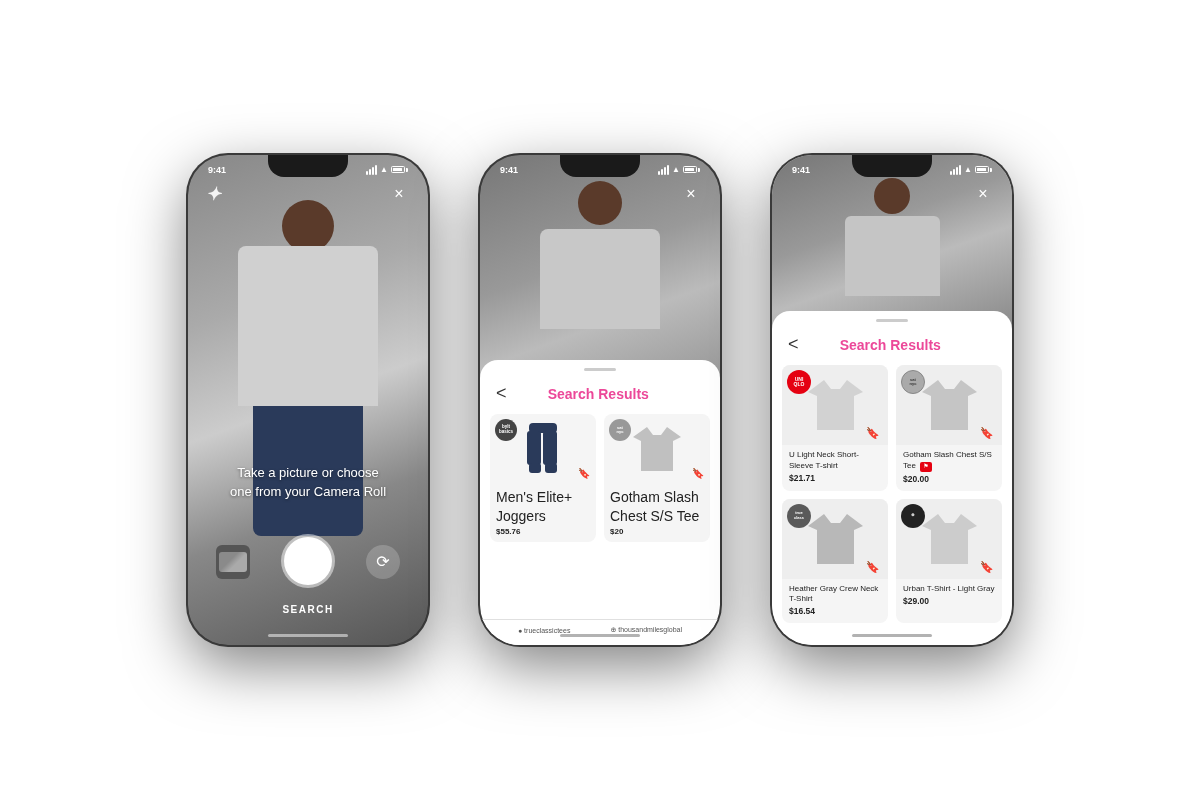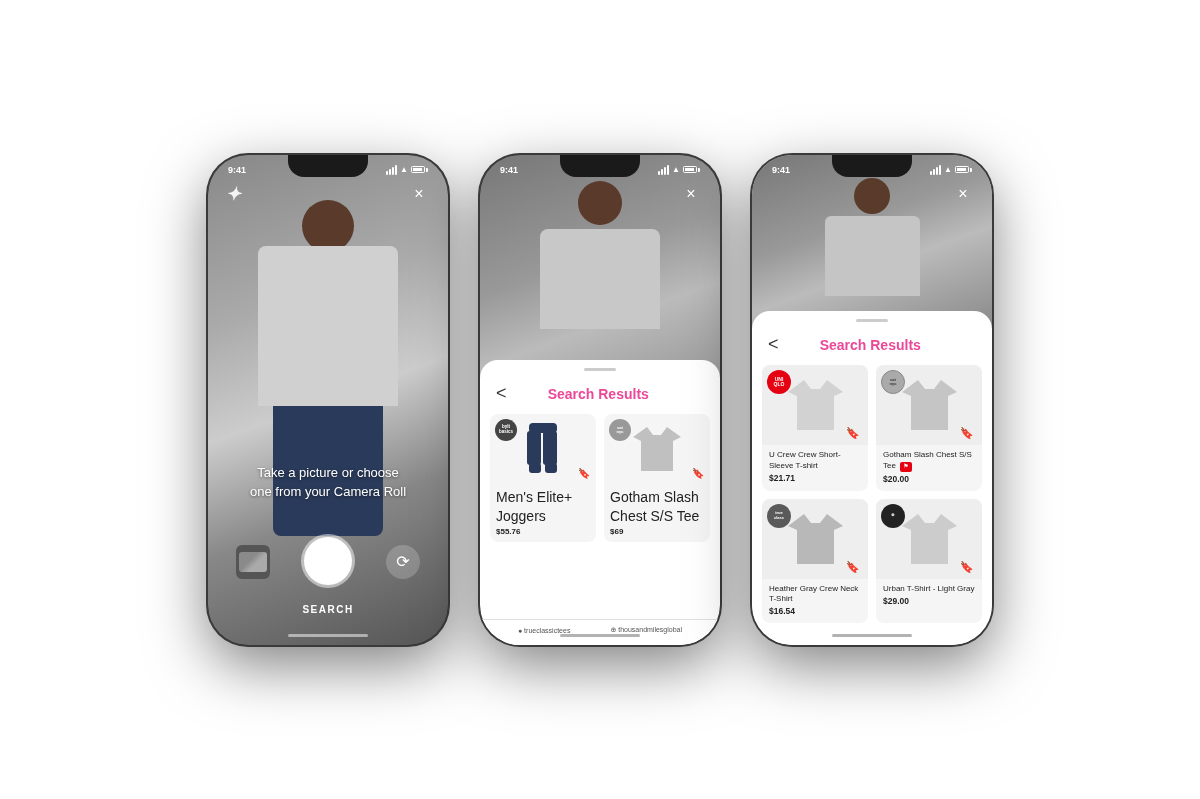--- a/index.html
+++ b/index.html
@@ -10,21 +10,21 @@
       justify-content: center;
       align-items: center;
       width: 1200px;
       height: 799px;
       font-family: -apple-system, BlinkMacSystemFont, 'Helvetica Neue', sans-serif;
       overflow: hidden;
     }
 
     .scene {
       display: flex;
-      gap: 32px;
+      gap: 52px;
       align-items: center;
       justify-content: center;
       width: 100%;
       height: 100%;
       padding: 30px 40px;
     }
 
     
     .phone {
       position: relative;
@@ -747,21 +747,21 @@
           <div class="product-card">
             <div class="product-img">
               <div class="brand-badge gray" style="font-size:4px;background:#999;color:white;">sat<br>nyc</div>
               <svg class="tshirt-svg" viewBox="0 0 48 44">
                 <polygon points="14,0 0,10 8,14 8,44 40,44 40,14 48,10 34,0 28,8 20,8" fill="#c0c0c0"></polygon>
               </svg>
               <div class="bookmark-btn">🔖</div>
             </div>
             <div class="product-info">
               <div class="product-name">Gotham Slash Chest S/S Tee</div>
-              <div class="product-price">$69</div>
+              <div class="product-price">$20</div>
             </div>
           </div>
         </div>
 
         <div class="tab-peek">
           <span style="font-size:7px;color:#555;">● trueclassictees</span>
           <span style="font-size:7px;color:#555;">⊕ thousandmilesglobal</span>
         </div>
       </div>
 
@@ -811,21 +811,21 @@
 
           <div class="product-card-3">
             <div class="product-img-3">
               <div class="brand-badge-3 uniqlo-badge">UNI<br>QLO</div>
               <svg class="tshirt-svg-lg" viewBox="0 0 55 50">
                 <polygon points="16,0 0,12 9,16 9,50 46,50 46,16 55,12 39,0 32,9 23,9" fill="#d2d2d2"></polygon>
               </svg>
               <div class="bookmark-btn-3">🔖</div>
             </div>
             <div class="product-info-3">
-              <div class="product-name-3">U Crew Crew Short-Sleeve T-shirt</div>
+              <div class="product-name-3">U Light Neck Short-Sleeve T-shirt</div>
               <div class="product-price-3">$21.71</div>
             </div>
           </div>
 
           <div class="product-card-3">
             <div class="product-img-3">
               <div class="brand-badge-3 saturday-badge" style="font-size:4px;background:#aaa;">sat<br>nyc</div>
               <svg class="tshirt-svg-lg" viewBox="0 0 55 50">
                 <polygon points="16,0 0,12 9,16 9,50 46,50 46,16 55,12 39,0 32,9 23,9" fill="#c5c5c5"></polygon>
               </svg>

